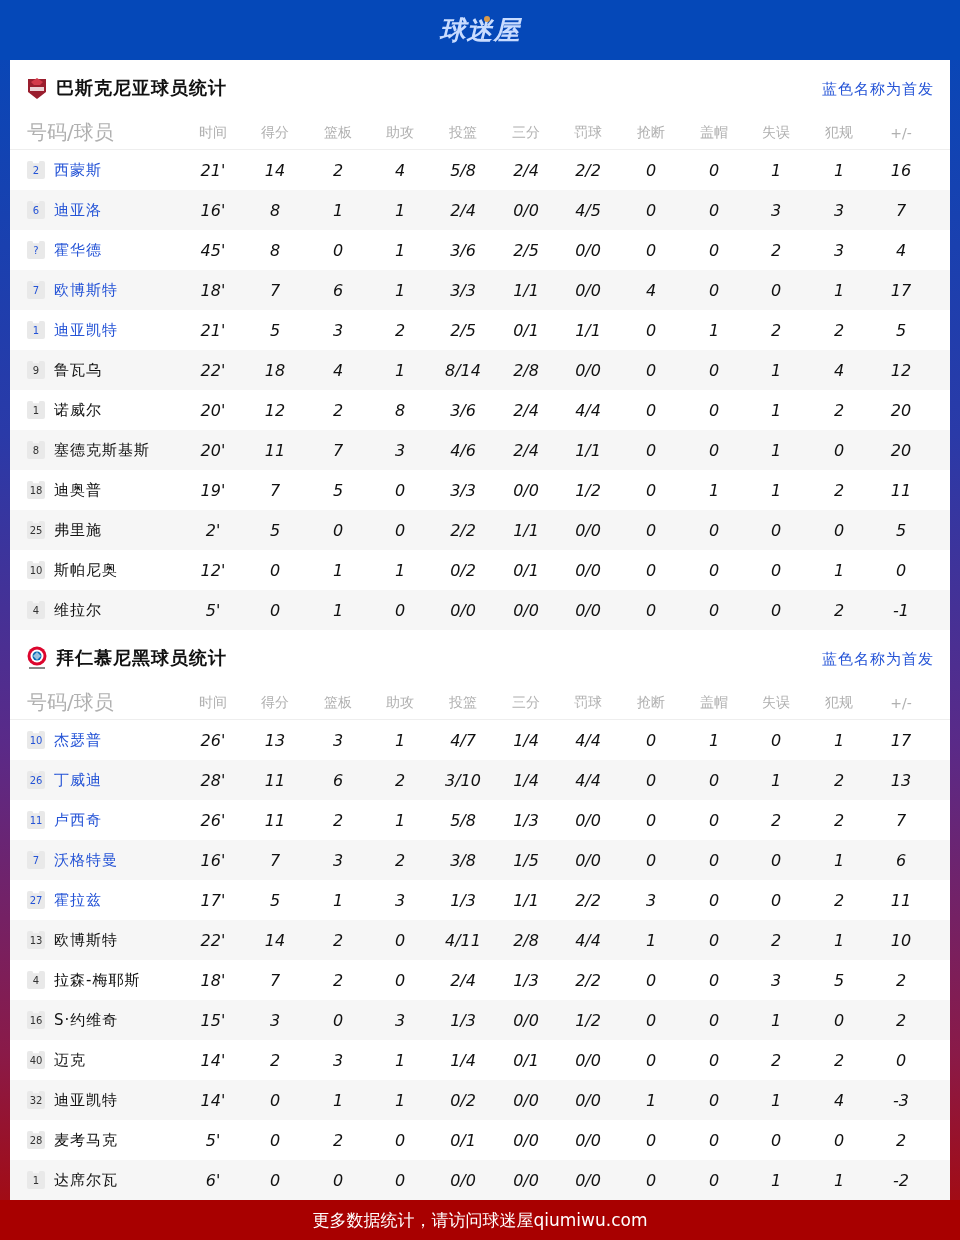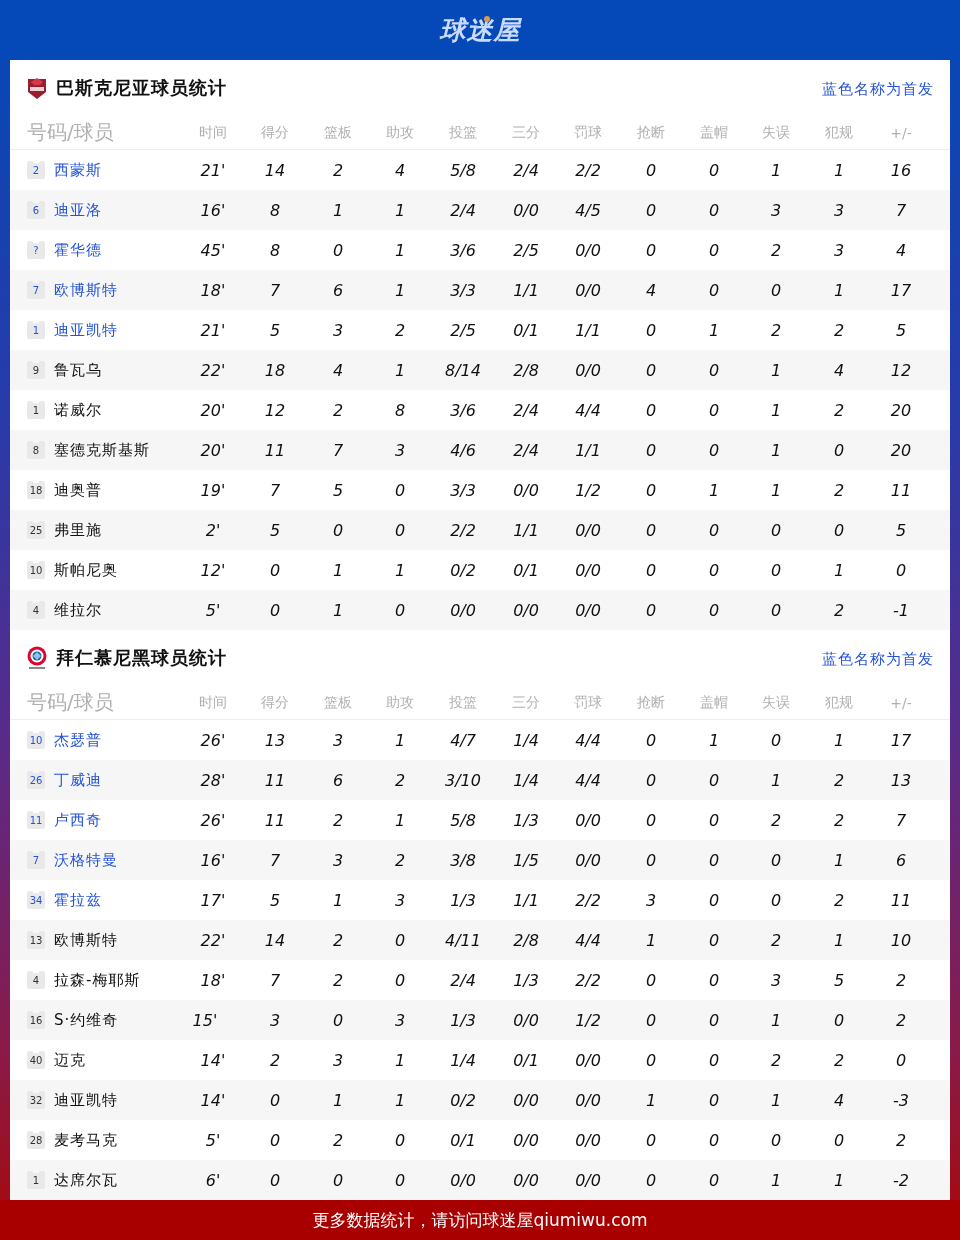--- a/index.html
+++ b/index.html
@@ -432,21 +432,21 @@
           <span class="cell" style="left:516px">1/5</span>
           <span class="cell" style="left:578px">0/0</span>
           <span class="cell" style="left:641px">0</span>
           <span class="cell" style="left:704px">0</span>
           <span class="cell" style="left:766px">0</span>
           <span class="cell" style="left:829px">1</span>
           <span class="cell" style="left:891px">6</span>
         </div>
         <div class="row">
           <span class="player-col">
-      <span class="jersey starter">34</span>
+      <span class="jersey starter">27</span>
       <span class="pname starter">霍拉兹</span>
     </span>
           <span class="cell" style="left:203px">17'</span>
           <span class="cell" style="left:265px">5</span>
           <span class="cell" style="left:328px">1</span>
           <span class="cell" style="left:390px">3</span>
           <span class="cell" style="left:453px">1/3</span>
           <span class="cell" style="left:516px">1/1</span>
           <span class="cell" style="left:578px">2/2</span>
           <span class="cell" style="left:641px">3</span>
@@ -489,21 +489,21 @@
           <span class="cell" style="left:704px">0</span>
           <span class="cell" style="left:766px">3</span>
           <span class="cell" style="left:829px">5</span>
           <span class="cell" style="left:891px">2</span>
         </div>
         <div class="row alt">
           <span class="player-col">
       <span class="jersey">16</span>
       <span class="pname">S·约维奇</span>
     </span>
-          <span class="cell" style="left:195px">15'</span>
+          <span class="cell" style="left:203px">15'</span>
           <span class="cell" style="left:265px">3</span>
           <span class="cell" style="left:328px">0</span>
           <span class="cell" style="left:390px">3</span>
           <span class="cell" style="left:453px">1/3</span>
           <span class="cell" style="left:516px">0/0</span>
           <span class="cell" style="left:578px">1/2</span>
           <span class="cell" style="left:641px">0</span>
           <span class="cell" style="left:704px">0</span>
           <span class="cell" style="left:766px">1</span>
           <span class="cell" style="left:829px">0</span>

